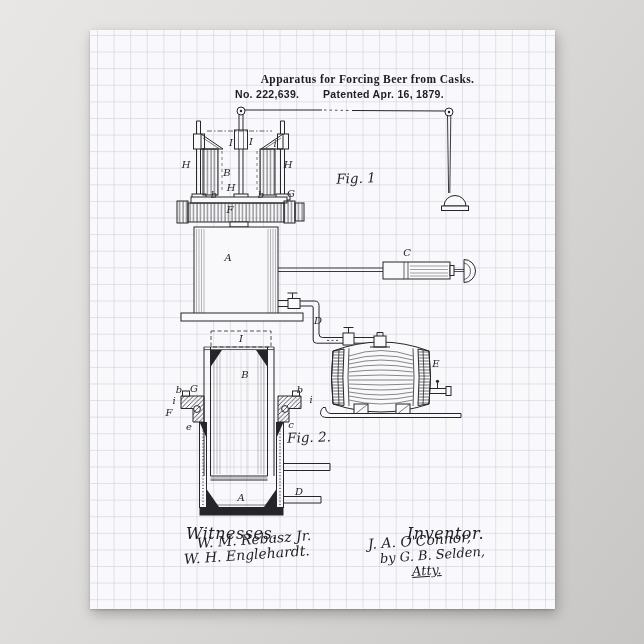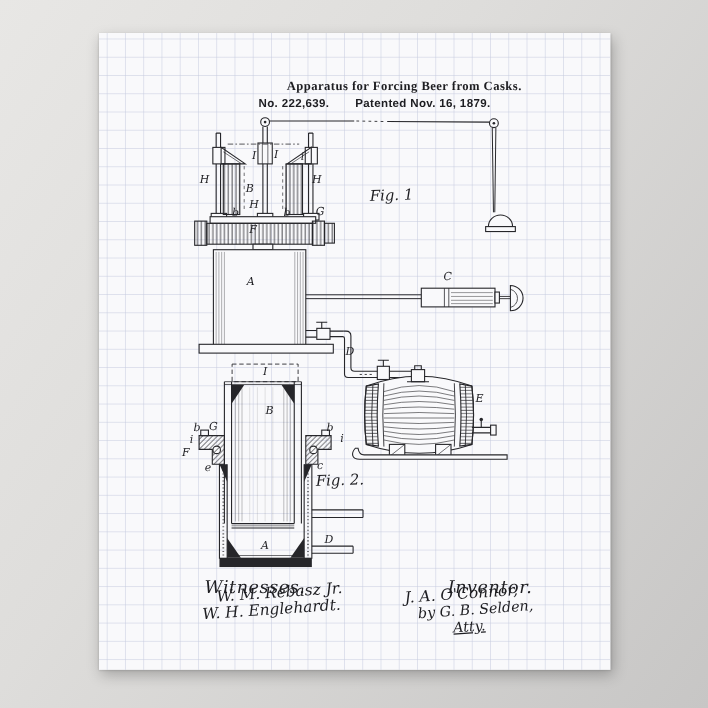--- a/index.html
+++ b/index.html
@@ -195,21 +195,21 @@
         <rect x="199.5" y="507" width="84" height="8.5" fill="#26262a" stroke="none"></rect>
         <path d="M206.5,505 H276.5" stroke-width="0.6"></path>
         <path d="M283.5,463.5 H330 M283.5,470.5 H330 M330,463.5 V470.5"></path>
         <path d="M283.5,496.5 H321 M283.5,503 H321 M321,496.5 V503"></path>
       </g>
     </g>
   </svg>
 
   <div class="txt t-title">Apparatus for Forcing Beer from Casks.</div>
   <div class="txt t-meta t-no">No. 222,639.</div>
-  <div class="txt t-meta t-date">Patented Nov. 16, 1879.</div>
+  <div class="txt t-meta t-date">Patented Apr. 16, 1879.</div>
 
   <div class="fig" style="left:356px;top:178px;">Fig. 1</div>
   <div class="fig" style="left:309px;top:437px;">Fig. 2.</div>
 
   <span class="pl" style="left:186px;top:164px;">H</span>
   <span class="pl" style="left:231px;top:142px;">I</span>
   <span class="pl" style="left:251px;top:141px;">I</span>
   <span class="pl" style="left:275px;top:143px;">i</span>
   <span class="pl" style="left:227px;top:172px;">B</span>
   <span class="pl" style="left:231px;top:187px;">H</span>

